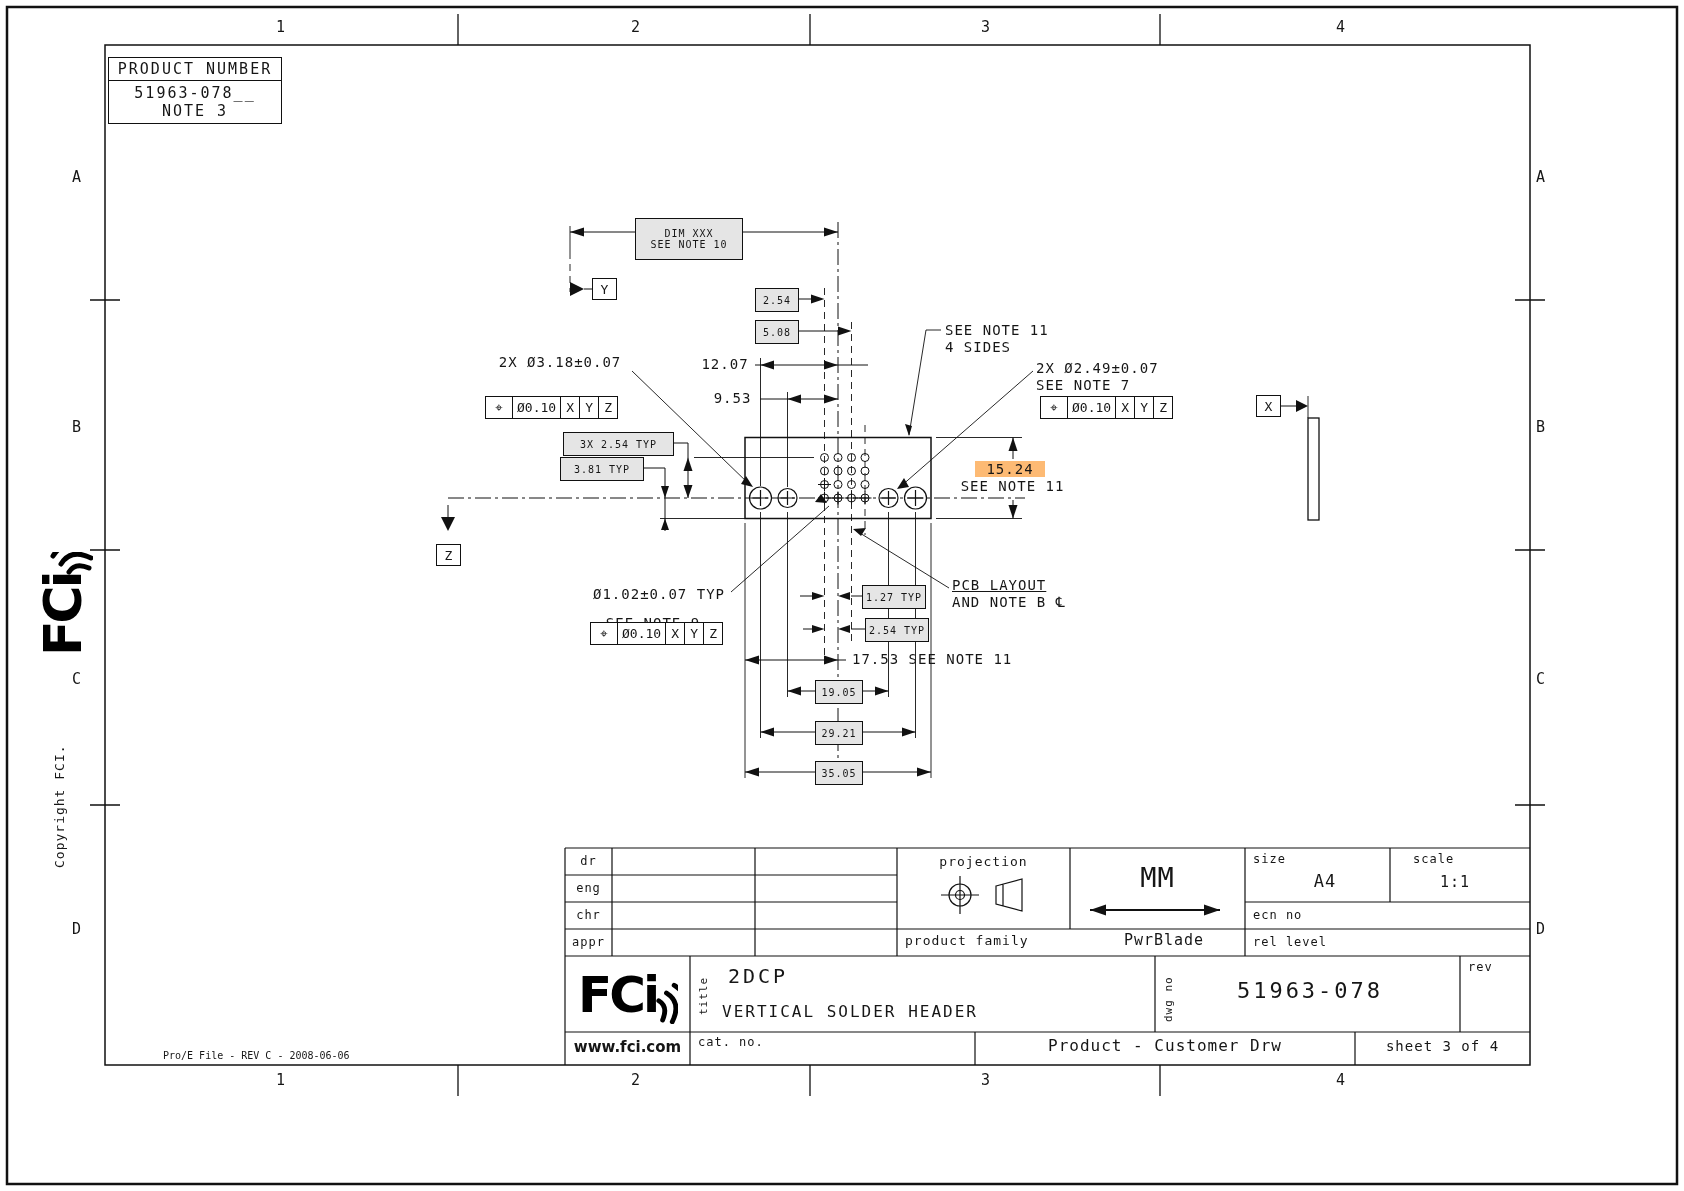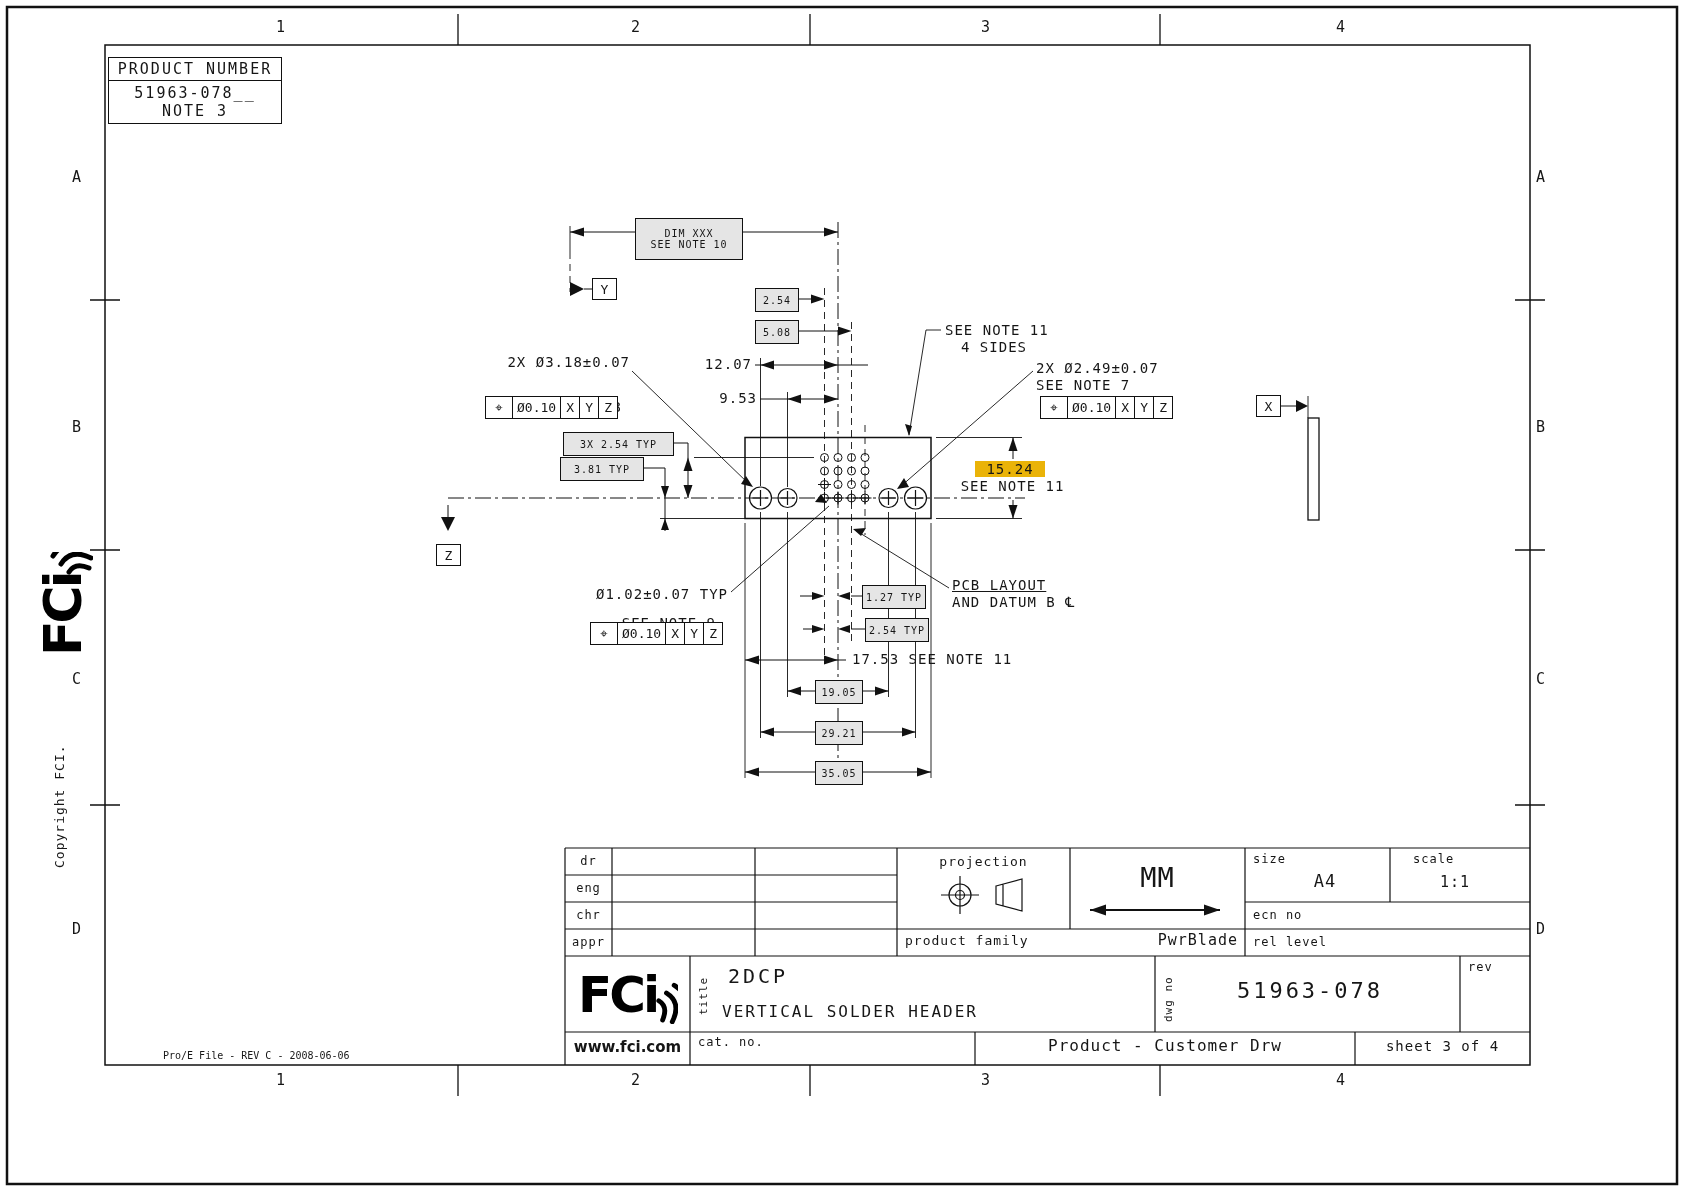--- a/index.html
+++ b/index.html
@@ -1,20 +1,20 @@
 <!DOCTYPE html>
 <html><head>
 <meta charset="utf-8">
 <style>
   html,body{margin:0;padding:0;background:#e8e8e8;}
   #page{position:relative;width:1684px;height:1191px;background:#ffffff;overflow:hidden;
         font-family:"DejaVu Sans Mono","DejaVu Sans",monospace;color:#161616;}
   svg.layer{position:absolute;left:0;top:0;}
   .t{position:absolute;white-space:nowrap;font-size:14px;letter-spacing:1px;line-height:1.15;}
-  .tr{text-align:right;}
+  .tr{text-align:center;}
   .tc{text-align:center;}
   .dbox{position:absolute;border:1.3px solid #111;background:#e5e5e5;display:flex;
         align-items:center;justify-content:center;font-size:10px;letter-spacing:1px;}
   .flag{position:absolute;width:23px;height:20px;border:1.3px solid #111;background:#fff;
         display:flex;align-items:center;justify-content:center;font-size:13px;}
   .fcf{position:absolute;display:flex;border:1.3px solid #111;background:#fff;height:21px;}
   .fcf span{display:flex;align-items:center;justify-content:center;font-size:13px;
         padding:0 4px;border-left:1.3px solid #111;}
   .fcf span:first-child{border-left:none;}
   .zone{position:absolute;font-size:15px;letter-spacing:0;}
@@ -237,47 +237,47 @@
   <span>Ø0.10</span>
   <span style="width:10px;">X</span>
   <span style="width:10px;">Y</span>
   <span style="width:10px;">Z</span>
 </div>
 
 <div class="dbox" style="left:563px;top:432px;width:109px;height:22px;">3X 2.54 TYP</div>
 <div class="dbox" style="left:560px;top:457px;width:82px;height:22px;">3.81 TYP</div>
 
 <div class="t" style="left:945px;top:322px;">SEE NOTE 11</div>
-<div class="t" style="left:945px;top:339px;margin-left:16px;">4 SIDES</div>
+<div class="t" style="left:945px;top:339px;">4 SIDES</div>
 
 <div class="t" style="left:1036px;top:360px;">2X Ø2.49±0.07</div>
 <div class="t" style="left:1036px;top:377px;">SEE NOTE 7</div>
 <div class="fcf" style="left:1040px;top:396px;">
   <span style="width:18px;">⌖</span>
   <span>Ø0.10</span>
   <span style="width:10px;">X</span>
   <span style="width:10px;">Y</span>
   <span style="width:10px;">Z</span>
 </div>
 
-<div class="t tc" style="left:975px;top:461px;width:70px;background:#eab308;">15.24</div>
+<div class="t tc" style="left:975px;top:461px;width:70px;background:#fdba74;">15.24</div>
 <div class="t tc" style="left:960px;top:478px;width:105px;background:#fff;">SEE NOTE 11</div>
 
 <div class="t tr" style="left:590px;top:586px;width:138px;">Ø1.02±0.07 TYP</div>
 <div class="t tr" style="left:590px;top:615px;width:126px;">SEE NOTE 9</div>
 <div class="fcf" style="left:590px;top:622px;">
   <span style="width:18px;">⌖</span>
   <span>Ø0.10</span>
   <span style="width:10px;">X</span>
   <span style="width:10px;">Y</span>
   <span style="width:10px;">Z</span>
 </div>
 
 <div class="t" style="left:952px;top:577px;text-decoration:underline;">PCB LAYOUT</div>
-<div class="t" style="left:952px;top:594px;">AND DATUM B ℄</div>
+<div class="t" style="left:952px;top:594px;">AND NOTE B ℄</div>
 
 <div class="dbox" style="left:862px;top:585px;width:62px;height:22px;text-align:center;">1.27 TYP</div>
 <div class="dbox" style="left:865px;top:618px;width:62px;height:22px;">2.54 TYP</div>
 
 <div class="t" style="left:852px;top:651px;">17.53 SEE NOTE 11</div>
 <div class="dbox" style="left:815px;top:680px;width:46px;height:22px;">19.05</div>
 <div class="dbox" style="left:815px;top:721px;width:46px;height:22px;">29.21</div>
 <div class="dbox" style="left:815px;top:761px;width:46px;height:22px;">35.05</div>
 
 <div class="t tc" style="left:565px;top:855px;width:47px;font-size:12px;">dr</div>

